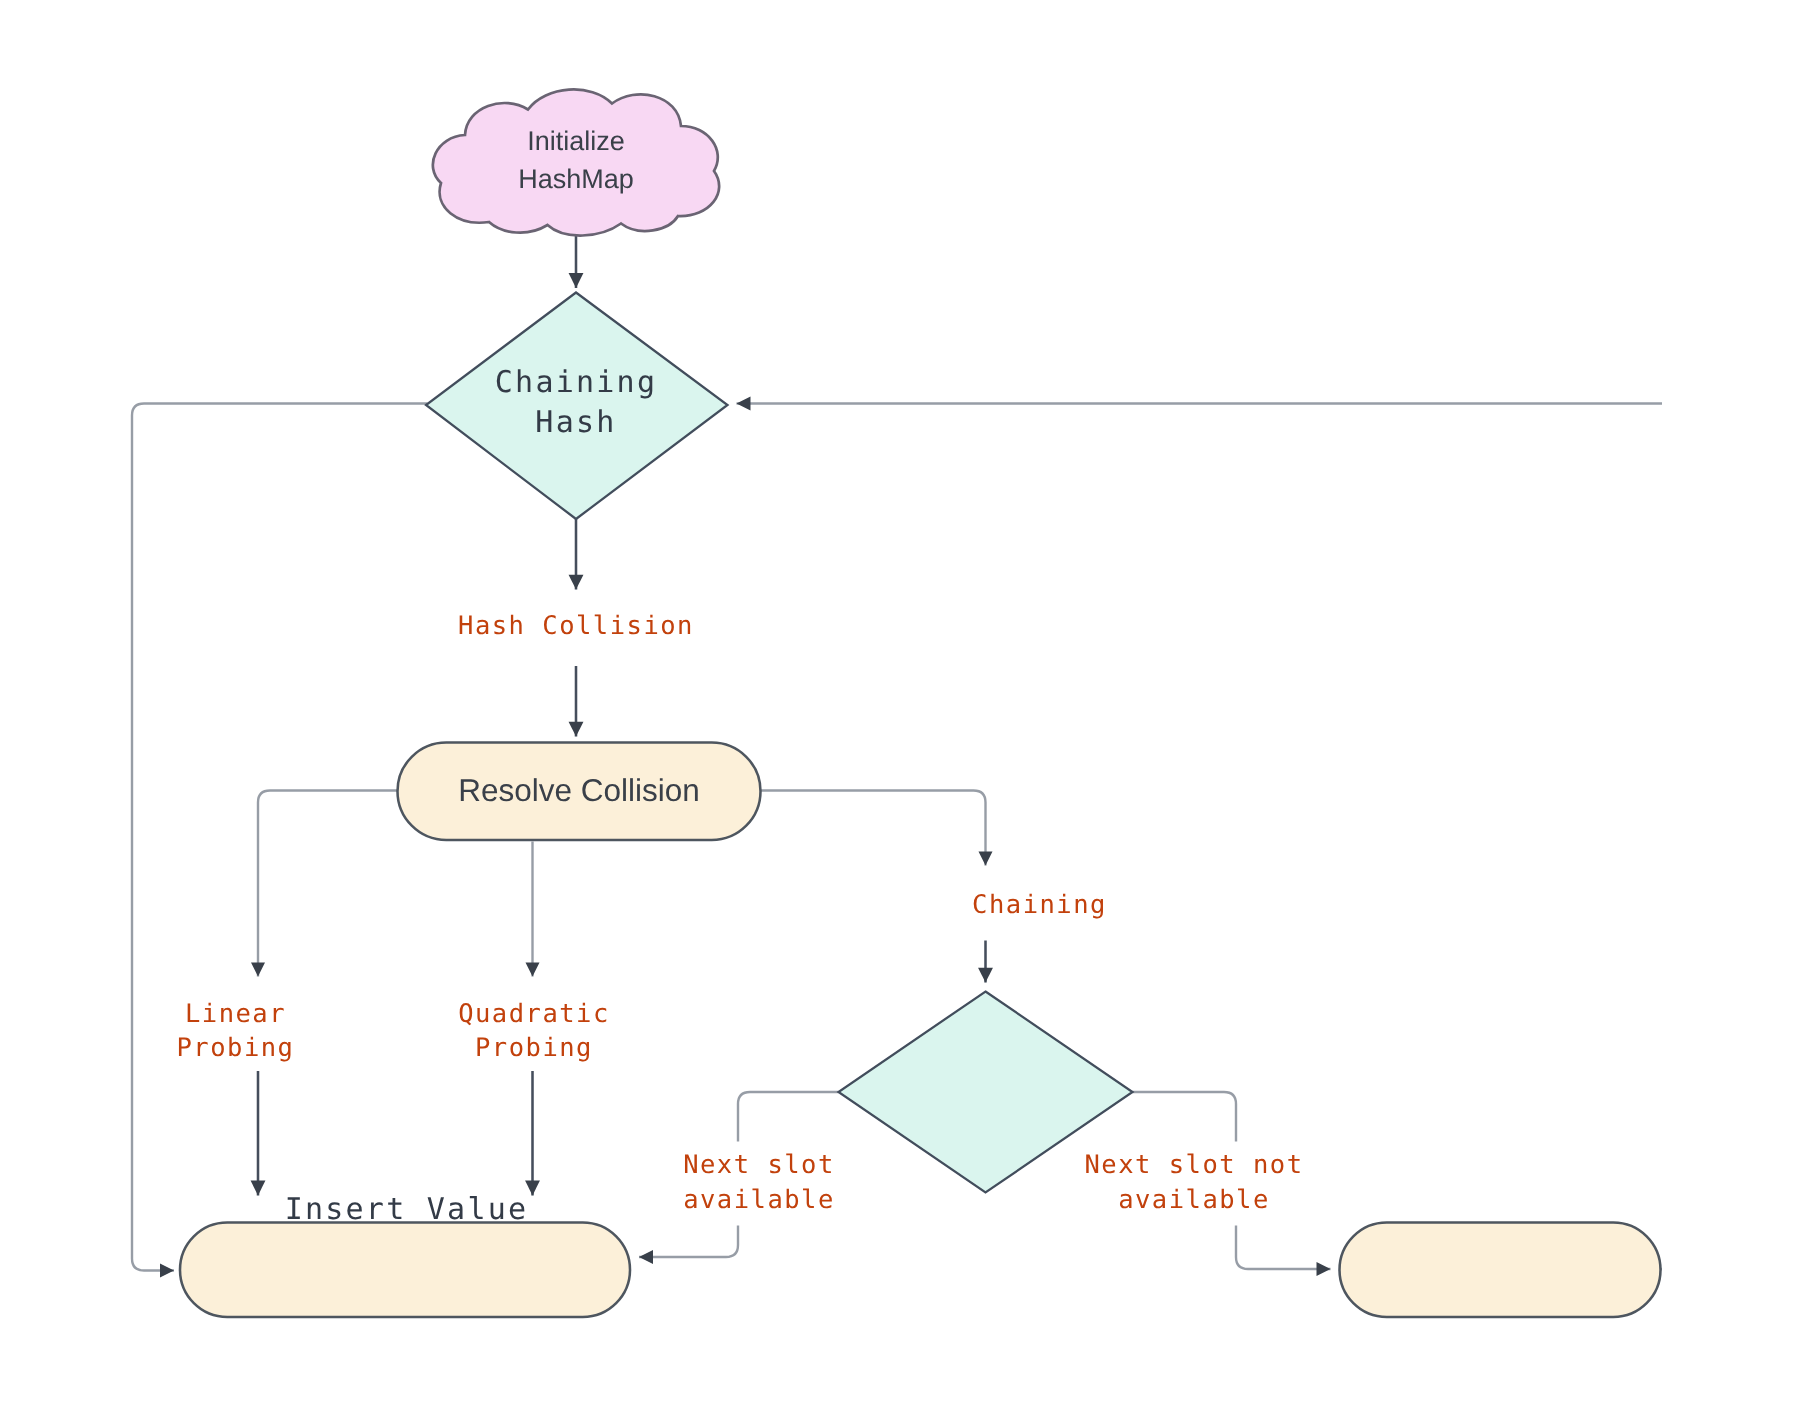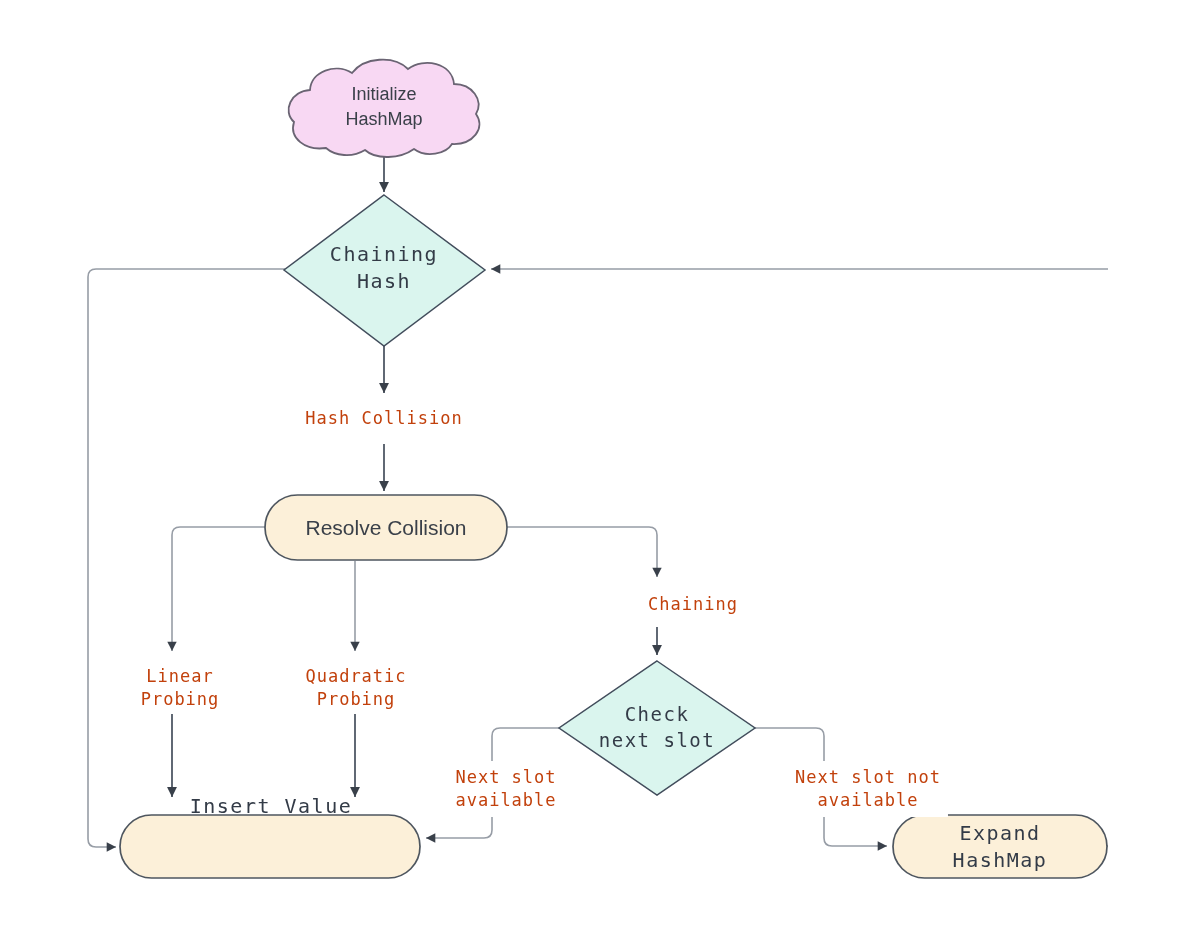--- a/index.html
+++ b/index.html
@@ -125,36 +125,33 @@
   </svg>
 
   <div class="lbl node-text-sans" style="left:384px; top:107px;">Initialize
 HashMap</div>
 
   <div class="lbl mono node-text-mono" style="left:384px; top:268px;">Chaining
 Hash</div>
 
   <div class="lbl node-text-sans big" style="left:386px; top:528px;">Resolve Collision</div>
 
-  <div class="lbl mono node-text-mono" style="left:657px; top:727px; font-size:19px; line-height:26px;">Check
-next slot</div>
 
   <div class="lbl mono node-text-mono" style="left:271px; top:806px;">Insert Value</div>
 
-  <div class="lbl mono node-text-mono" style="left:1000px; top:847px;">Expand HashMap</div>
 
   <div class="lbl mono edge-lbl" style="left:384px; top:418px;">Hash Collision</div>
 
-  <div class="lbl mono edge-lbl" style="left:180px; top:688px;">Linear
+  <div class="lbl mono edge-lbl" style="left:157px; top:688px;">Linear
 Probing</div>
 
   <div class="lbl mono edge-lbl" style="left:356px; top:688px;">Quadratic
 Probing</div>
 
   <div class="lbl mono edge-lbl" style="left:657px; top:604px;margin-left:36px;">Chaining</div>
 
   <div class="lbl mono edge-lbl on-line" style="left:506px; top:789px;">Next slot
 available</div>
 
-  <div class="lbl mono edge-lbl on-line" style="left:868px; top:789px;">Next slot not
+  <div class="lbl mono edge-lbl on-line" style="left:796px; top:789px;">Next slot not
 available</div>
 
 </div>
 
 </body></html>

